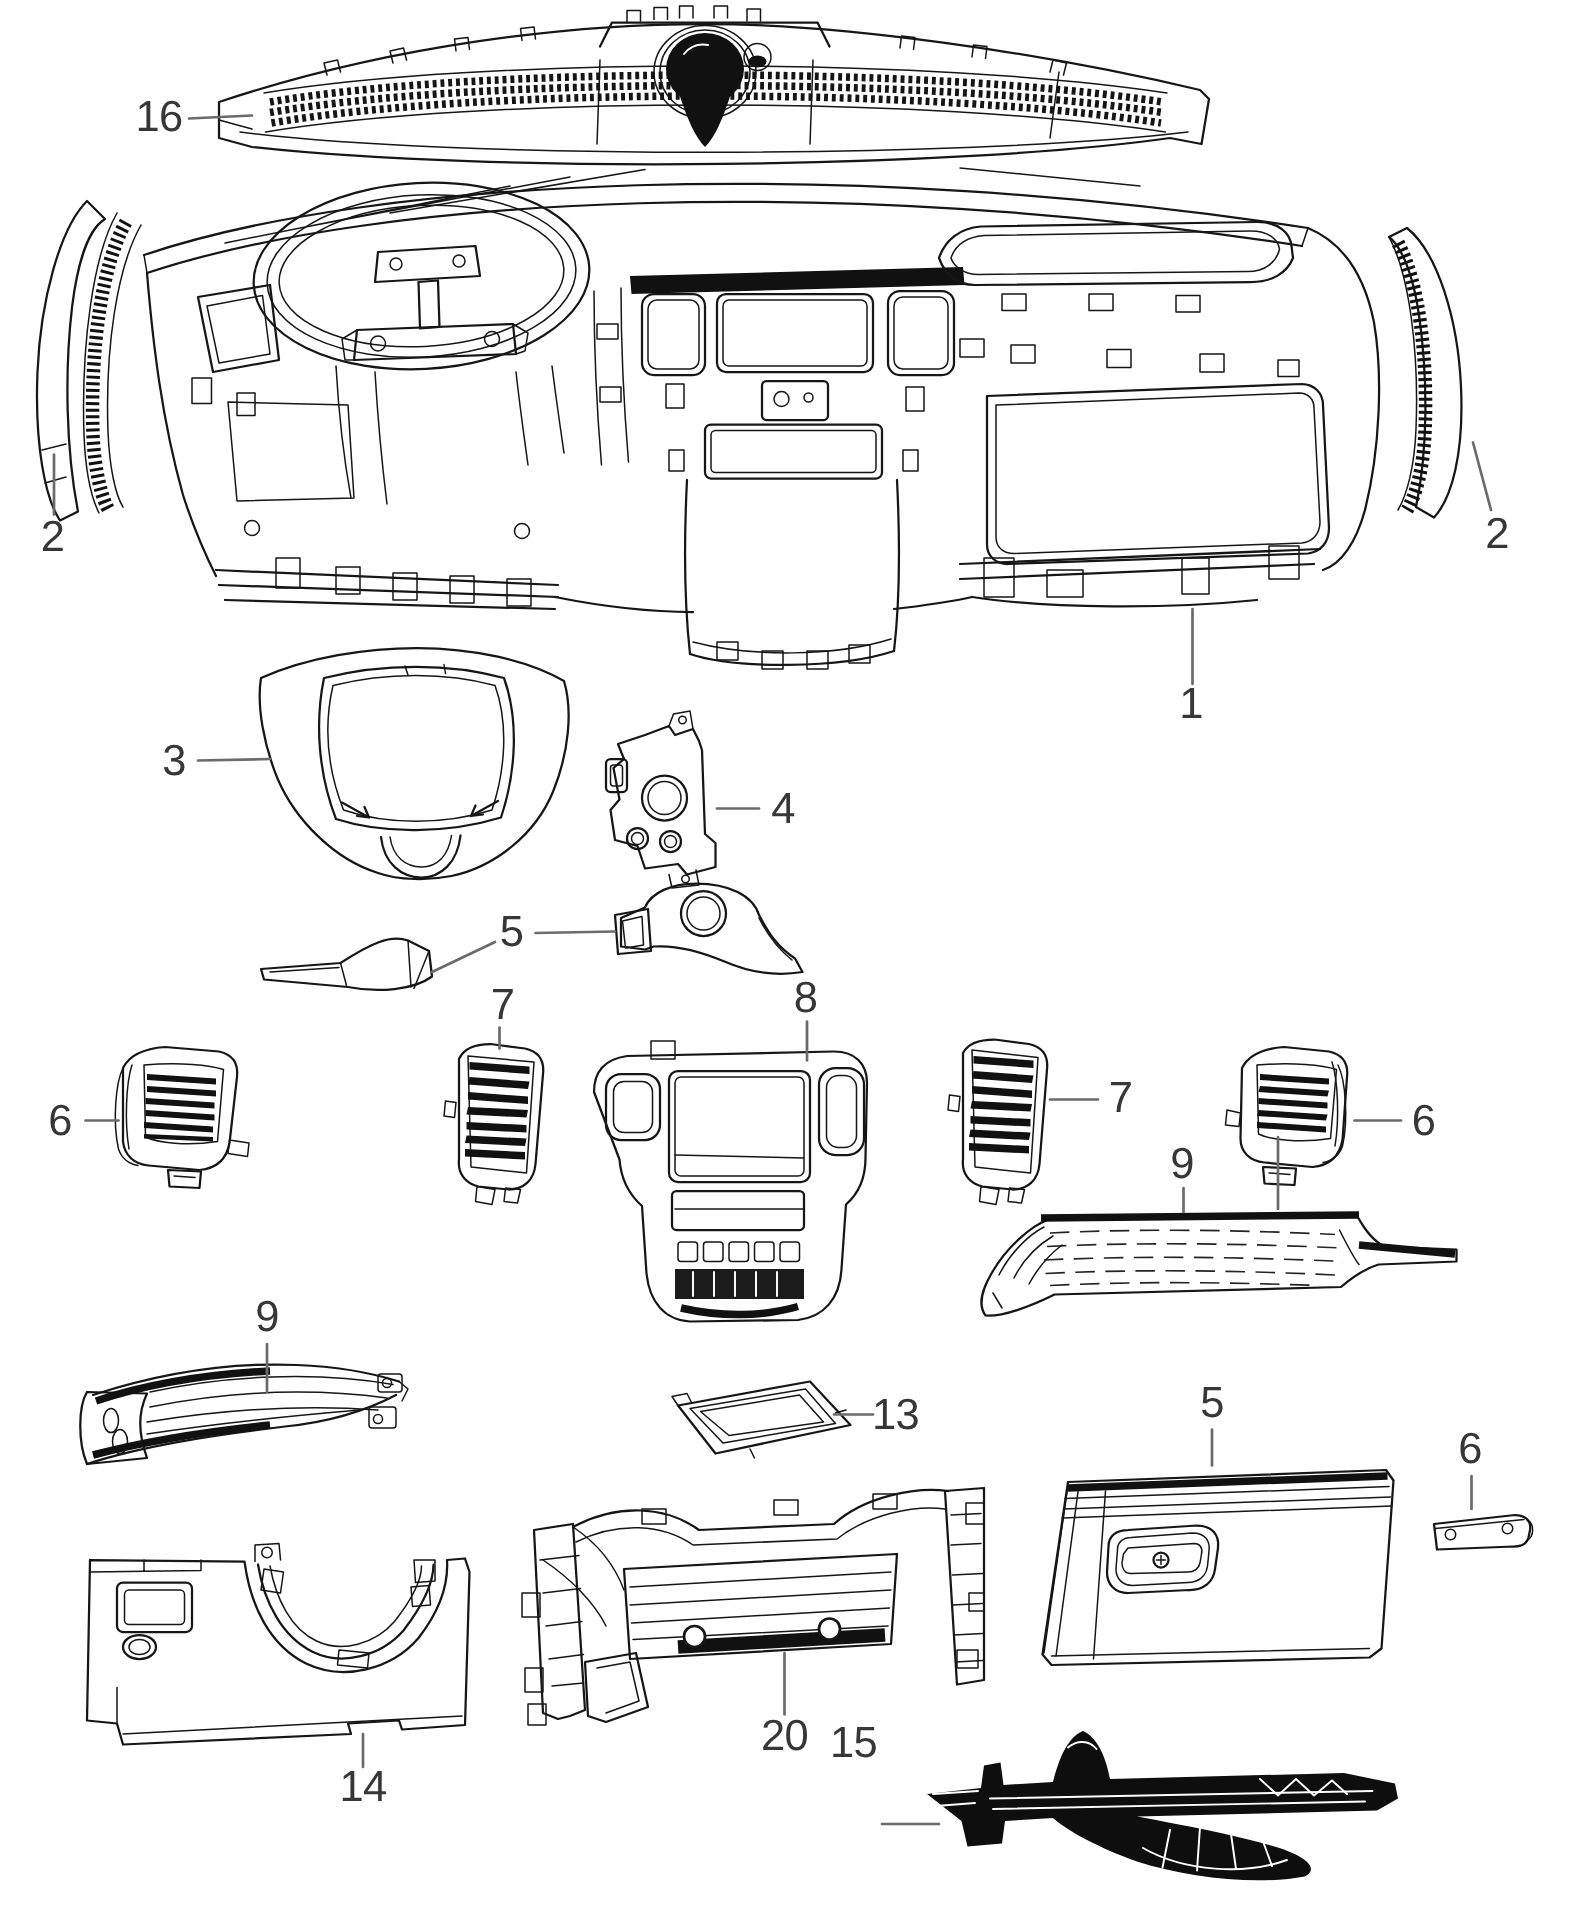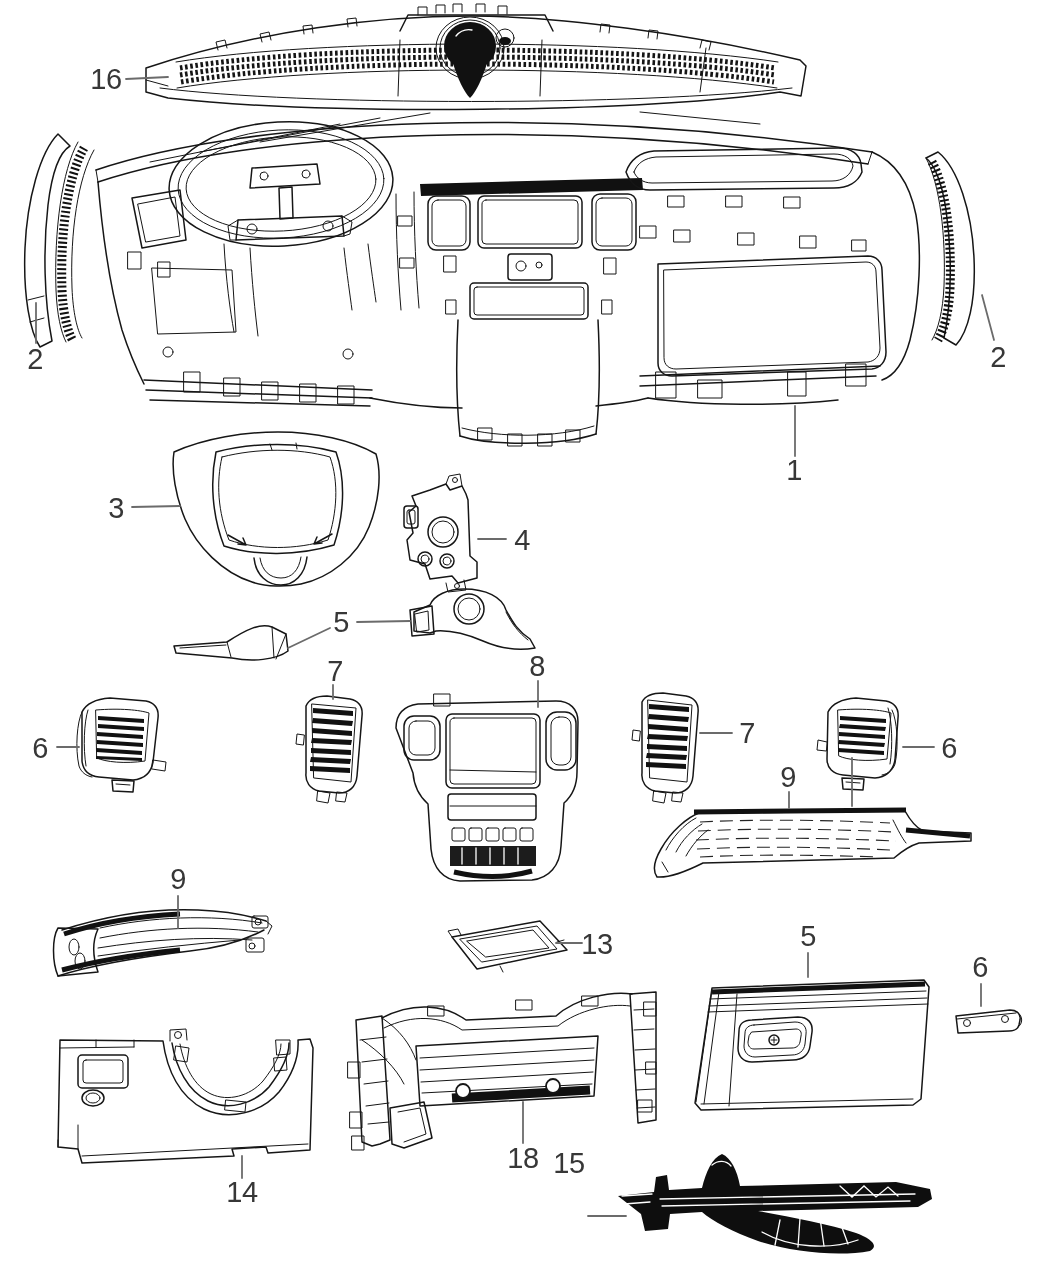--- a/index.html
+++ b/index.html
@@ -407,16 +407,16 @@
 <div class="callout" style="left:537px;top:666px">8</div>
 <div class="callout" style="left:40px;top:748px">6</div>
 <div class="callout" style="left:747px;top:733px">7</div>
 <div class="callout" style="left:949px;top:748px">6</div>
 <div class="callout" style="left:788px;top:777px">9</div>
 <div class="callout" style="left:178px;top:879px">9</div>
 <div class="callout" style="left:597px;top:944px">13</div>
 <div class="callout" style="left:808px;top:936px">5</div>
 <div class="callout" style="left:980px;top:967px">6</div>
 <div class="callout" style="left:242px;top:1192px">14</div>
-<div class="callout" style="left:523px;top:1158px">18</div>
+<div class="callout" style="left:523px;top:1158px">20</div>
 <div class="callout" style="left:569px;top:1163px">15</div>
 
 </div>
 
 </body></html>

